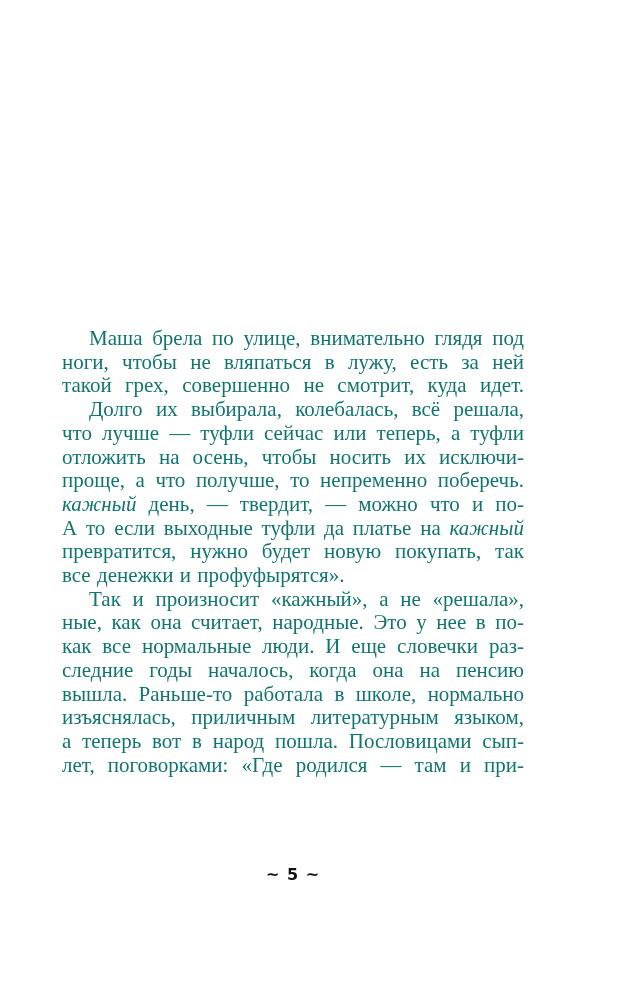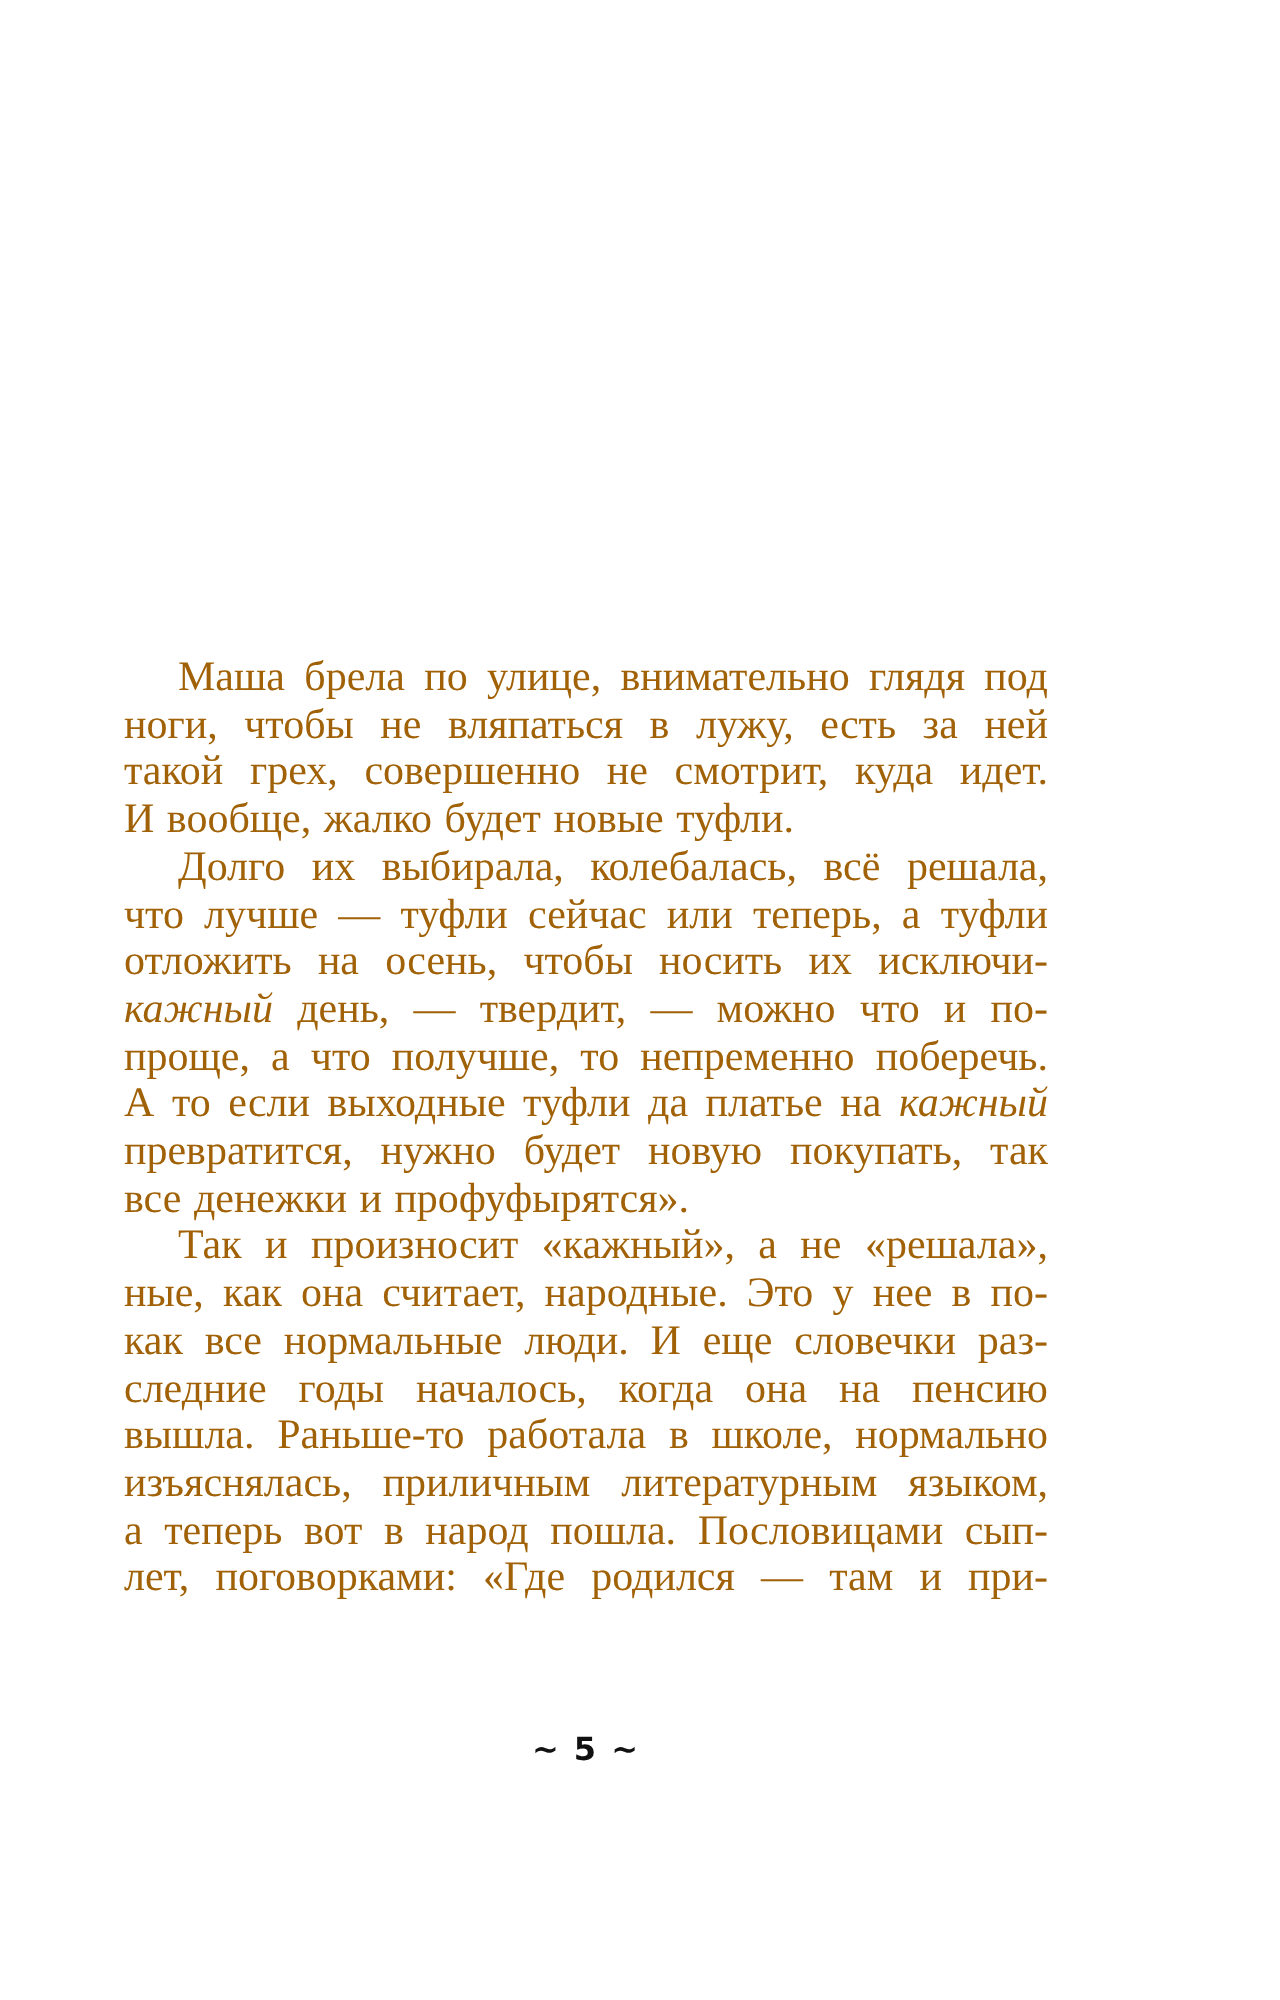--- a/index.html
+++ b/index.html
@@ -17,21 +17,21 @@
     font-family: "Liberation Serif", serif;
   }
   .text-block {
     position: absolute;
     left: 62px;
     top: 327px;
     width: 462px;
     font-family: "Liberation Serif", serif;
     font-size: 21px;
     line-height: 23.7px;
-    color: #a16207;
+    color: #0f766e;
     text-rendering: optimizeLegibility;
   }
   .line {
     text-align: justify;
     text-align-last: justify;
     text-justify: inter-word;
     word-spacing: 1px;
   }
   .line.endline {
     text-align-last: left;
@@ -58,26 +58,25 @@
   }
 </style>
 </head>
 <body>
 
 <div class="page">
   <div class="text-block">
       <div class="line indent"><span>Маша брела по улице, внимательно глядя под</span></div>
       <div class="line"><span>ноги, чтобы не вляпаться в лужу, есть за ней</span></div>
       <div class="line"><span>такой грех, совершенно не смотрит, куда идет.</span></div>
-      <div class="line endline"><span>И вообще, жалко будет новые туфли.</span></div>
       <div class="line indent"><span>Долго их выбирала, колебалась, всё решала,</span></div>
       <div class="line"><span>что лучше — туфли сейчас или теперь, а туфли</span></div>
       <div class="line"><span>отложить на осень, чтобы носить их исключи-</span></div>
+      <div class="line"><span>проще, а что получше, то непременно поберечь.</span></div>
       <div class="line"><em>кажный</em><span> день, — твердит, — можно что и по-</span></div>
-      <div class="line"><span>проще, а что получше, то непременно поберечь.</span></div>
       <div class="line"><span>А то если выходные туфли да платье на </span><em>кажный</em></div>
       <div class="line"><span>превратится, нужно будет новую покупать, так</span></div>
       <div class="line endline"><span>все денежки и профуфырятся».</span></div>
       <div class="line indent"><span>Так и произносит «кажный», а не «решала»,</span></div>
       <div class="line"><span>ные, как она считает, народные. Это у нее в по-</span></div>
       <div class="line"><span>как все нормальные люди. И еще словечки раз-</span></div>
       <div class="line"><span>следние годы началось, когда она на пенсию</span></div>
       <div class="line"><span>вышла. Раньше-то работала в школе, нормально</span></div>
       <div class="line"><span>изъяснялась, приличным литературным языком,</span></div>
       <div class="line"><span>а теперь вот в народ пошла. Пословицами сып-</span></div>

